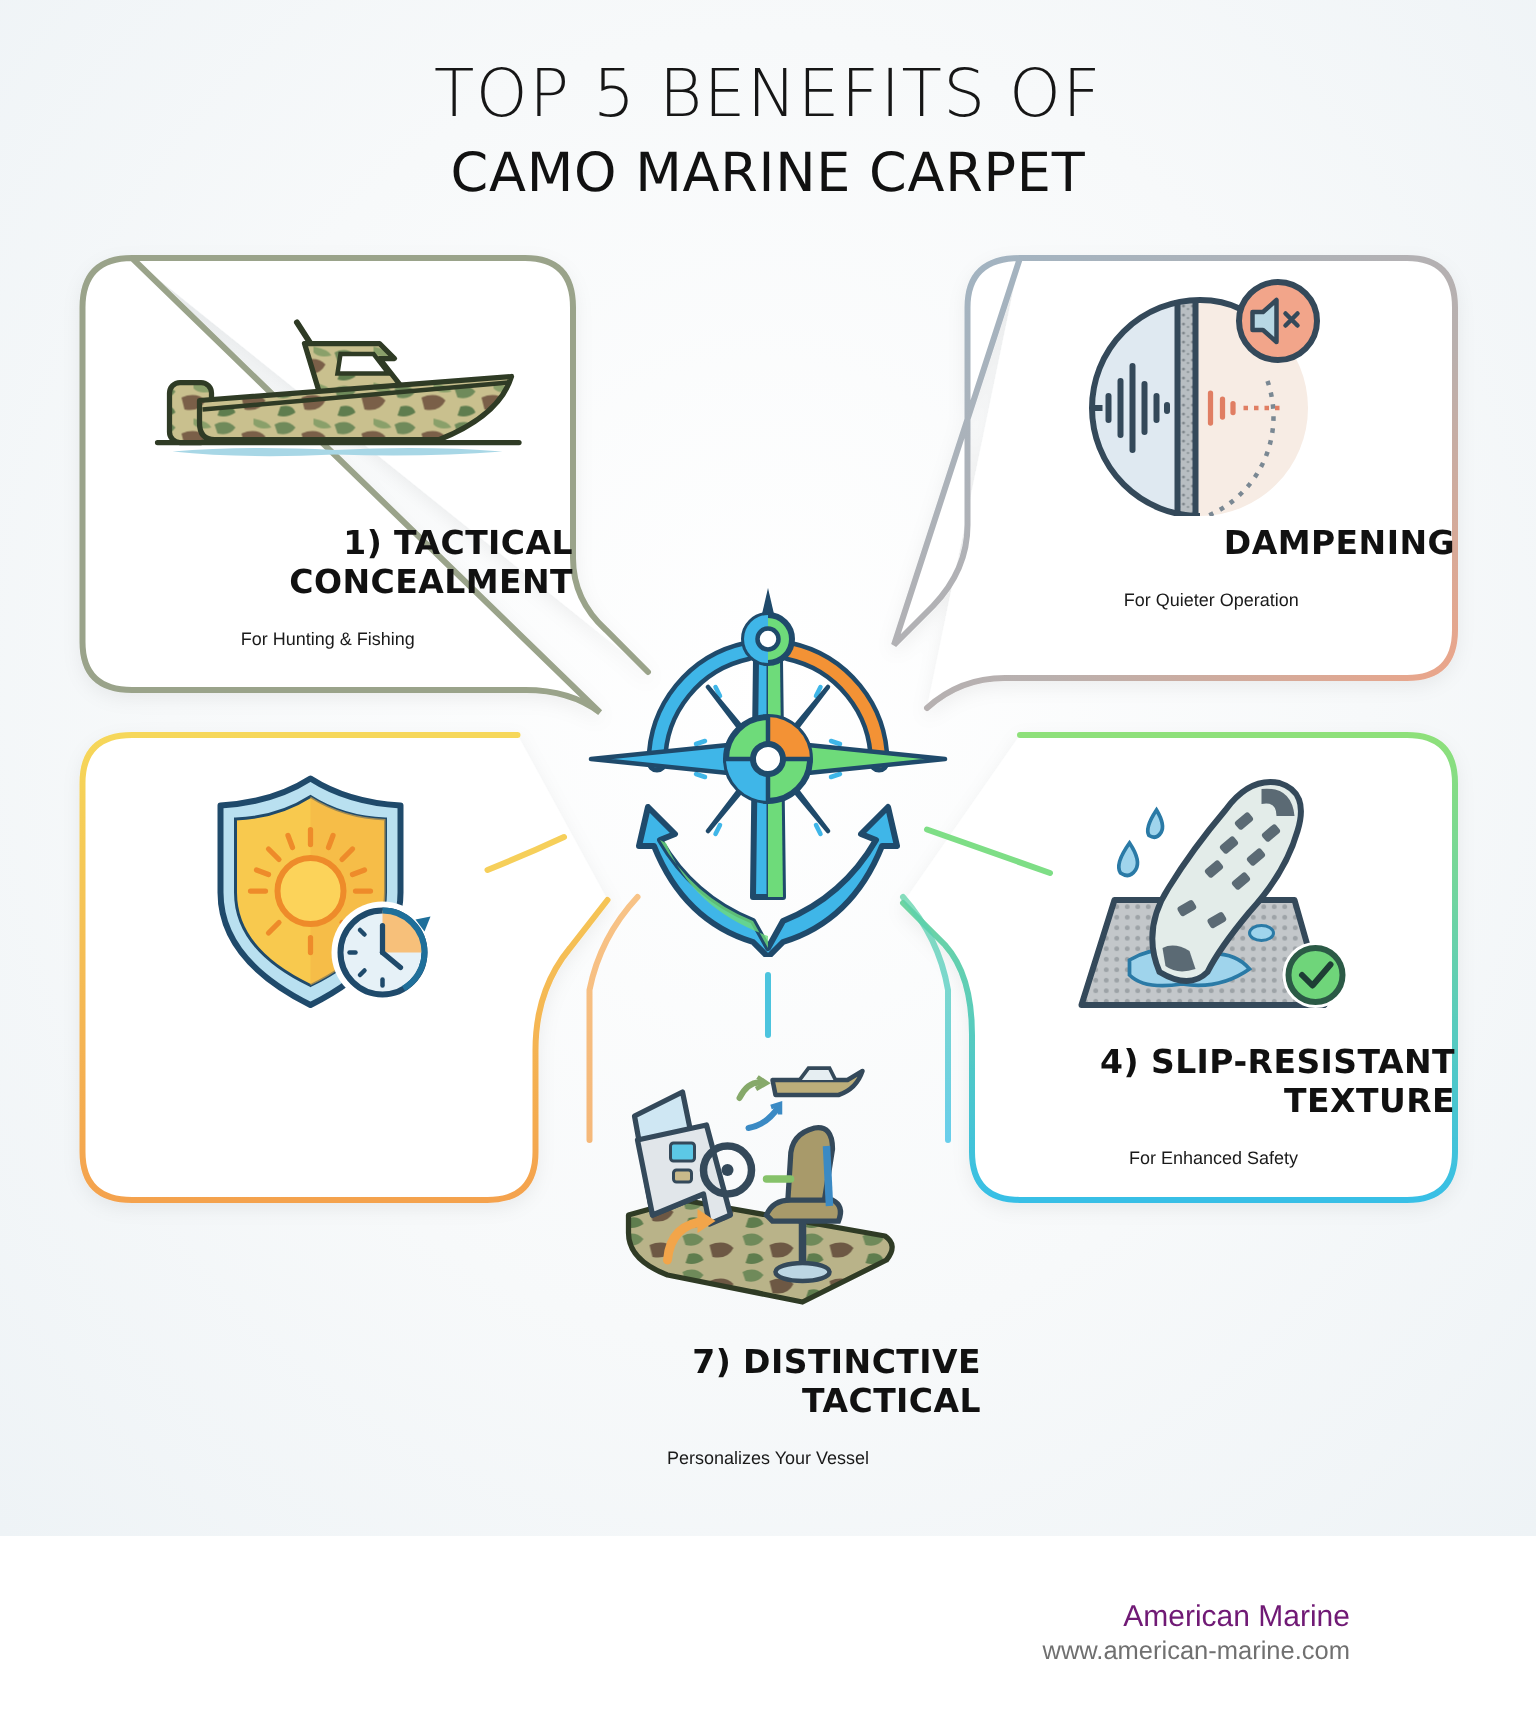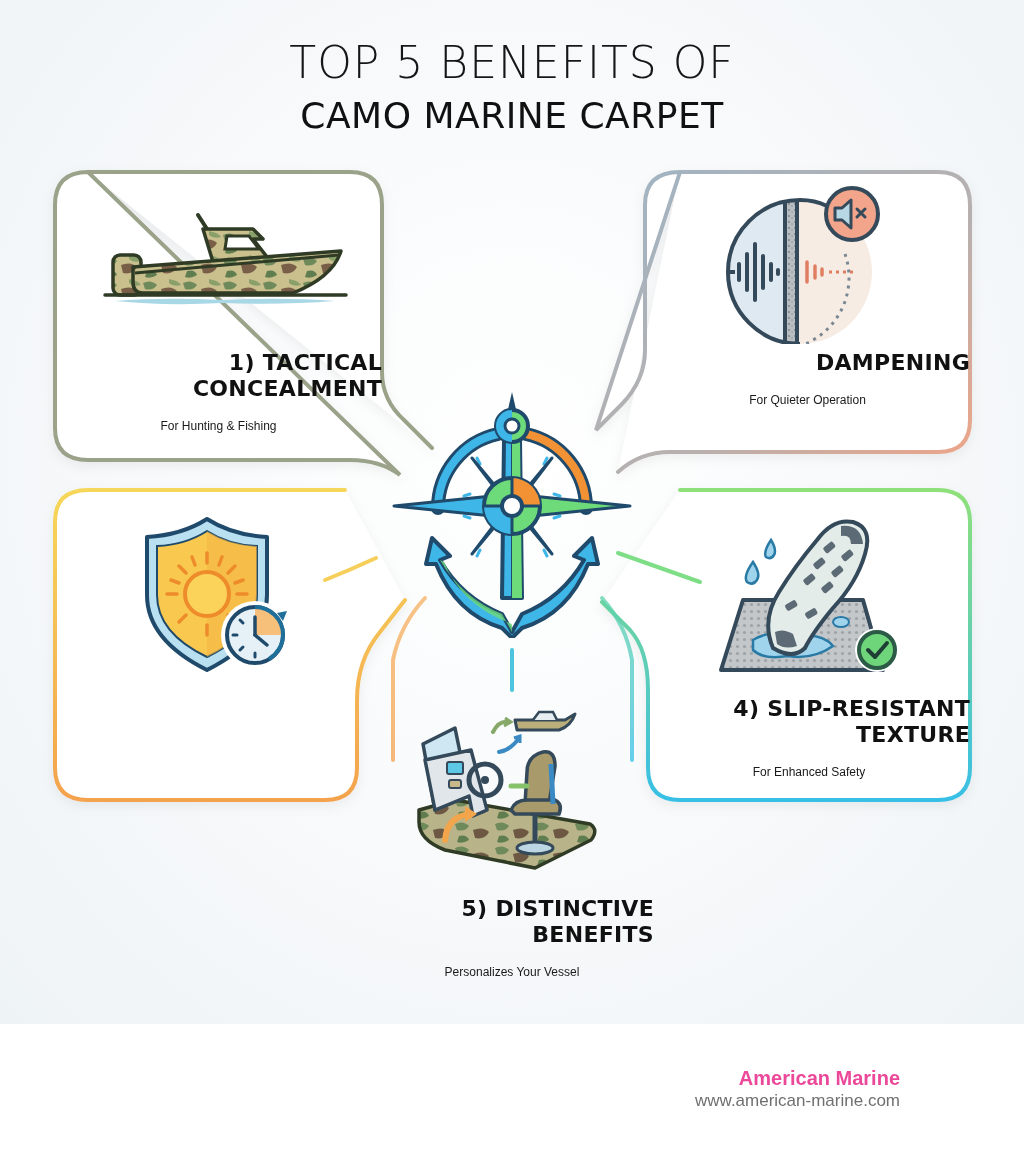--- a/index.html
+++ b/index.html
@@ -21,21 +21,21 @@
   .card-inner { position: absolute; inset: 0; }
 
   .card-text { position: absolute; left: 0; width: 100%; text-align: center; }
   .card-title { font-family: "DejaVu Sans", sans-serif; font-weight: 700; font-size: 22px; line-height: 26px; color: #111; letter-spacing: 0.3px; text-align: right; }
   .card-sub { font-family: Liberation Sans, sans-serif; font-weight: 400; font-size: 12px; line-height: 24px; color: #1a1a1a; margin-top: 12px; }
 
   .icon { position: absolute; }
 
   .footer { position: absolute; left: 0; top: 1024px; width: 1024px; height: 130px; background: #fff; }
   .brand { position: absolute; right: 124px; top: 42px; text-align: right; }
-  .brand-name { font-family: "Liberation Sans", sans-serif; font-weight: 700; font-size: 20px; color: #ec4899; line-height: 24px; }
+  .brand-name { font-family: "Liberation Sans", sans-serif; font-weight: 400; font-size: 20px; color: #701a75; line-height: 24px; }
   .brand-url { font-family: "Liberation Sans", sans-serif; font-size: 17px; color: #707070; line-height: 22px; text-align: right; }
 </style>
 </head>
 <body>
 
 <div class="canvas">
 
   <div class="title">
     <div class="l1">TOP 5 BENEFITS OF</div>
     <div class="l2">CAMO MARINE CARPET</div>
@@ -266,22 +266,22 @@
       <path d="M118 20 L124 12 H138 L142 20" fill="#e6eef2" stroke="#34495a" stroke-width="2.5"></path>
       <path d="M78 32 Q84 20 94 22" fill="none" stroke="#86a96a" stroke-width="4" stroke-linecap="round"></path>
       <path d="M90 18 L96 22 L89 26" fill="none" stroke="#86a96a" stroke-width="3"></path>
       <path d="M84 52 Q96 50 104 38" fill="none" stroke="#3b8ac4" stroke-width="4" stroke-linecap="round"></path>
       <path d="M99 38 L105 36 L105 43" fill="none" stroke="#3b8ac4" stroke-width="3"></path>
       <path d="M30 140 Q32 116 56 114" fill="none" stroke="#f2a54a" stroke-width="6" stroke-linecap="round"></path>
       <path d="M50 106 L62 114 L50 122 Z" fill="#f2a54a"></path>
     </svg>
     <div class="card-text" style="top:206px;">
       <div class="card-title">
-        <div>5) DISTINCTIVE</div>
-        <div>BENEFITS</div>
+        <div>7) DISTINCTIVE</div>
+        <div>TACTICAL</div>
       </div>
       <div class="card-sub">Personalizes Your Vessel</div>
     </div>
   </div>
 
   <svg class="icon" style="left:392px;top:388px;" width="240" height="250" viewBox="0 0 240 250">
     <path d="M46 120 A76 76 0 0 1 106 46" fill="none" stroke="#1f4a6b" stroke-width="14" stroke-linecap="round"></path>
     <path d="M46 120 A76 76 0 0 1 106 46" fill="none" stroke="#3fb6e8" stroke-width="8" stroke-linecap="round"></path>
     <path d="M134 46 A76 76 0 0 1 194 120" fill="none" stroke="#1f4a6b" stroke-width="14" stroke-linecap="round"></path>
     <path d="M134 46 A76 76 0 0 1 194 120" fill="none" stroke="#f39235" stroke-width="8" stroke-linecap="round"></path>

